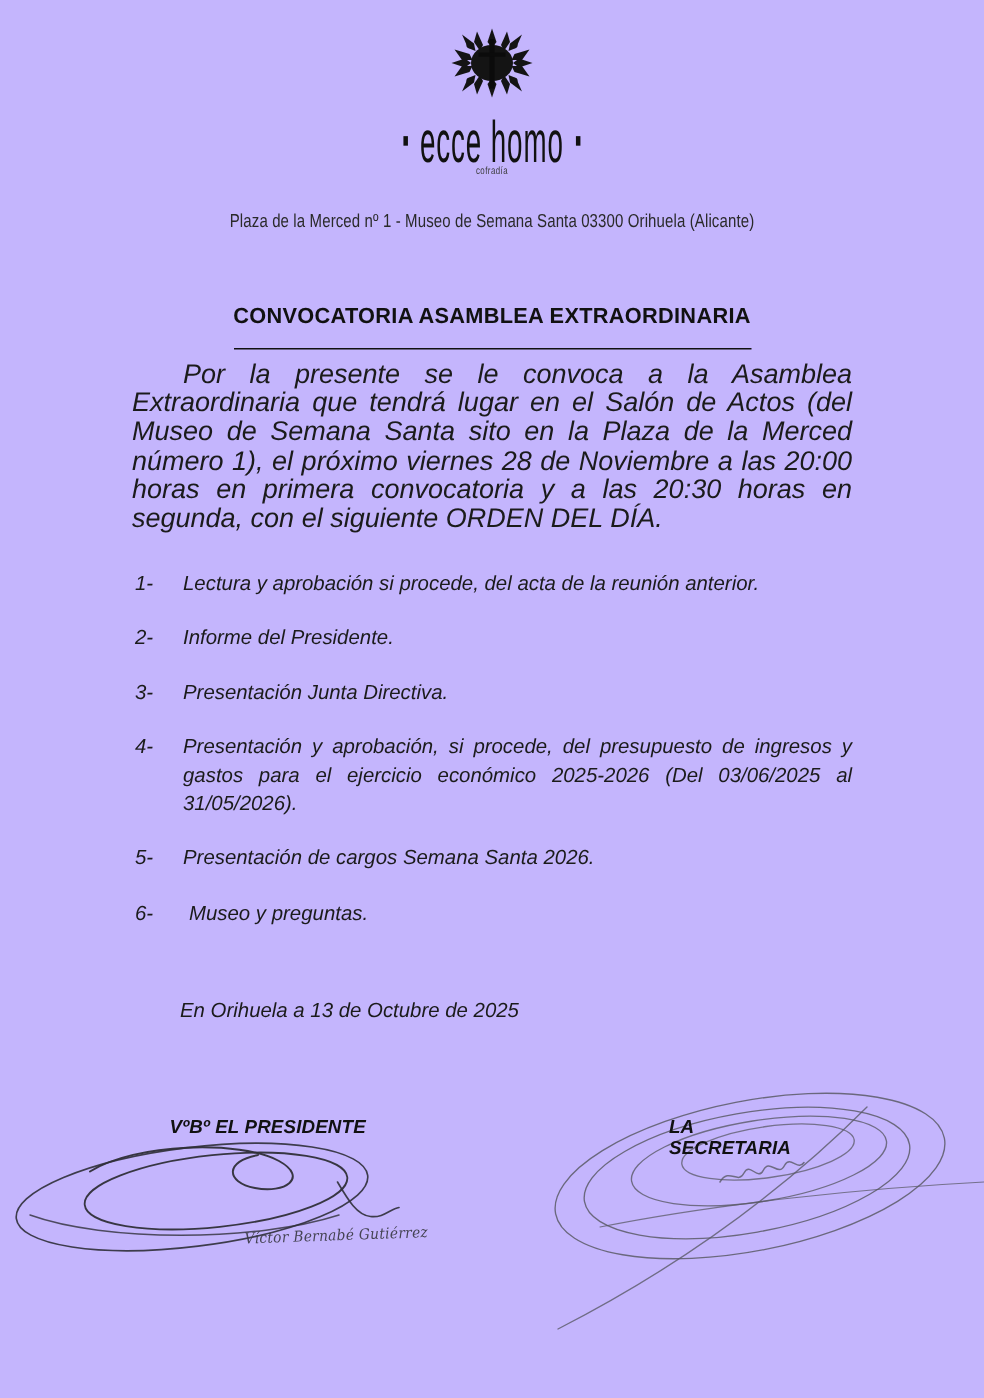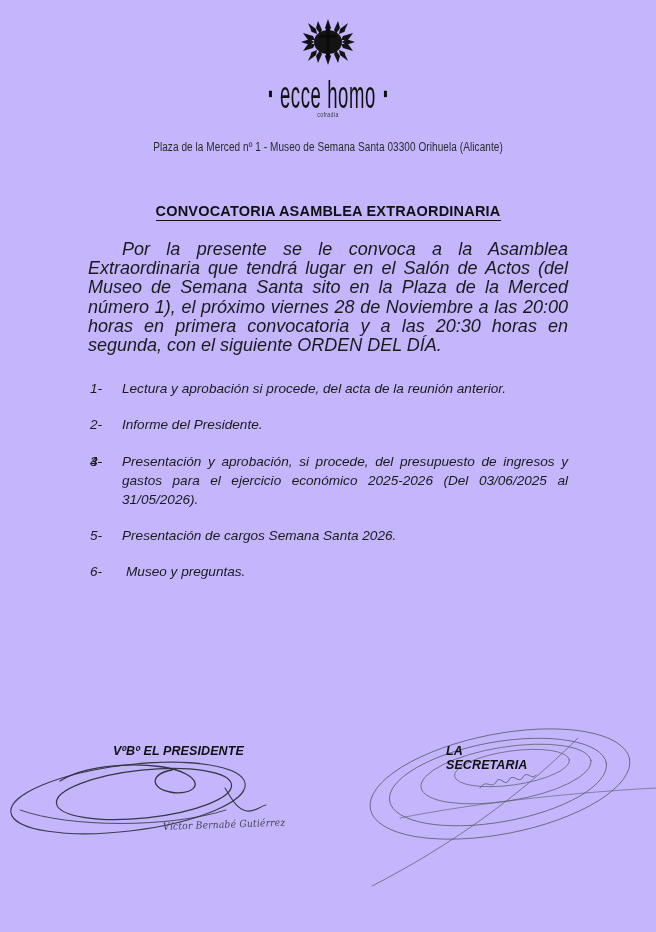--- a/index.html
+++ b/index.html
@@ -85,21 +85,21 @@
     top: 203px;
     width: 656px;
     text-align: center;
     font-size: 14.5px;
     font-weight: bold;
     letter-spacing: 0.2px;
     color: #111;
   }
   .doc-title span {
     border-bottom: 1px solid #111;
-    padding-bottom: 1px;
+    padding-bottom: 13px;
   }
 
   .content {
     position: absolute;
     left: 88px;
     top: 240px;
     width: 480px;
   }
 
   .para {
@@ -254,36 +254,38 @@
       <li>
         <span class="num">1-</span>
         <span>Lectura y aprobación si procede, del acta de la reunión anterior.</span>
       </li>
       <li>
         <span class="num">2-</span>
         <span>Informe del Presidente.</span>
       </li>
       <li>
         <span class="num">3-</span>
+        <span>Presentación Junta Directiva.</span>
       </li>
       <li>
         <span class="num">4-</span>
         <span>Presentación y aprobación, si procede, del presupuesto de ingresos y gastos para el ejercicio económico 2025-2026 (Del 03/06/2025 al 31/05/2026).</span>
       </li>
       <li>
         <span class="num">5-</span>
         <span>Presentación de cargos Semana Santa 2026.</span>
       </li>
       <li class="wide-gap">
         <span class="num">6-</span>
         <span>Museo y preguntas.</span>
       </li>
     </ol>
 
 
+    <div class="datestamp">En Orihuela a 13 de Octubre de 2025</div>
   </div>
 
   <div class="sig-area">
 
     <div class="sig-label president">VºBº EL PRESIDENTE</div>
     <div class="sig-label secretary">LA SECRETARIA</div>
 
     <svg class="sig-ink" viewBox="0 0 656 206">
 
       <g fill="none" stroke="#2f2f38" stroke-linecap="round">

